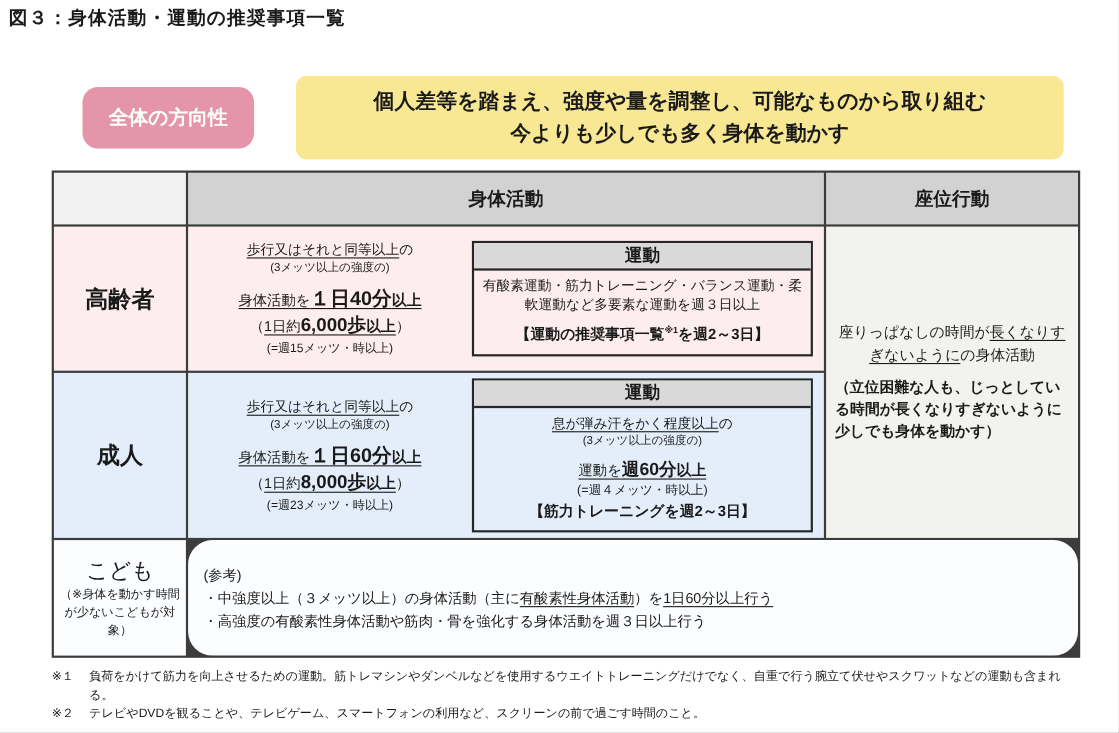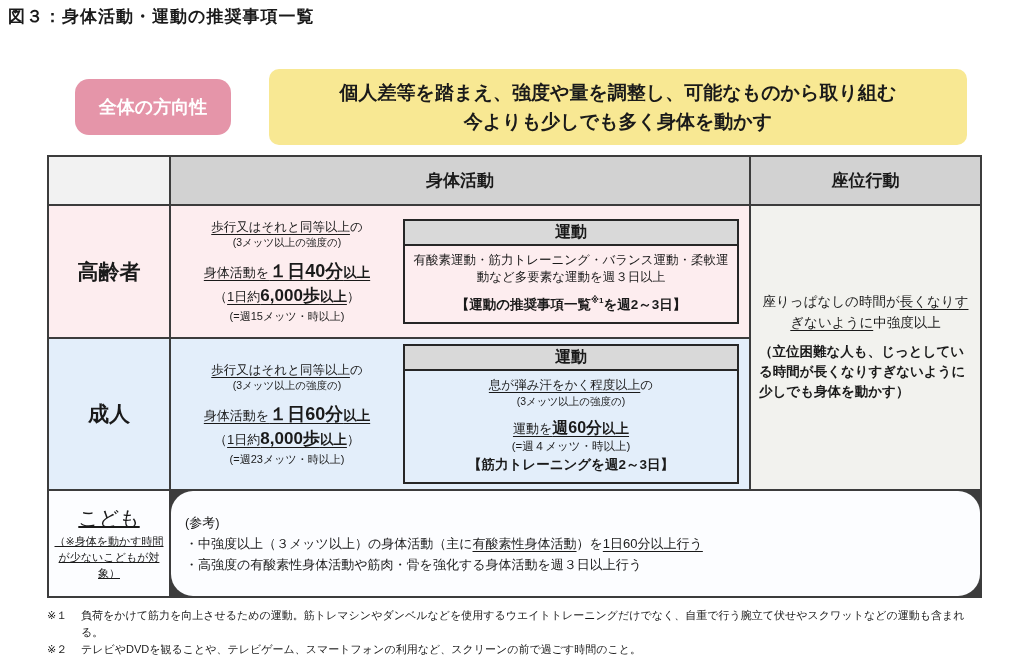--- a/index.html
+++ b/index.html
@@ -29,36 +29,36 @@
   .u { text-decoration:underline; text-underline-offset:3px; }
   .walk1 { font-size:12.5px; }
   .walk2 { font-size:10.5px; margin-bottom:9px; }
   .actline { font-size:13px; }
   .big { font-size:18px; font-weight:bold; }
   .big2 { font-size:17px; font-weight:bold; }
   .smallbold { font-size:13.5px; font-weight:bold; }
   .stepline { font-size:13px; margin-top:1px; }
   .mets { font-size:11px; margin-top:2px; }
 
-  .ex-box { width:336px; margin-right:4px; border:2px solid #262626; display:flex; flex-direction:column; }
+  .ex-box { width:310px; margin-right:4px; border:2px solid #262626; display:flex; flex-direction:column; }
   .ex-head { background:#d9d9d9; border-bottom:2px solid #262626; font-weight:bold; font-size:16px; text-align:center; padding:1px 0; }
   .ex-body { padding:6px 3px 8px; font-size:12.5px; line-height:1.38; text-align:center; }
   .ex-strength { font-weight:bold; font-size:13.5px; margin-top:9px; }
   .sweat1 { font-size:12.5px; }
   .sweat2 { font-size:10.5px; }
   .exline { font-size:13px; margin-top:8px; }
   .exbig { font-size:16px; font-weight:bold; }
   .exmets { font-size:11.5px; }
   .ex-strength2 { font-weight:bold; font-size:13.5px; margin-top:1px; }
 
   .sed-cell { grid-column:3; grid-row:2 / span 2; flex-direction:column; padding:0 8px; font-size:13.5px; line-height:1.5; }
   .sed-p1 { text-align:center; }
   .sed-p2 { font-weight:bold; margin-top:9px; text-align:left; }
 
-  .kids-label { padding:0 5px; text-align:center;text-decoration:underline; }
+  .kids-label { padding:0 5px; text-align:center; }
   .kids-name { font-size:20px; }
   .kids-sub { font-size:11px; line-height:1.45; margin-top:2px; }
   .kids-content { grid-column:2 / span 2; flex-direction:column; align-items:flex-start; justify-content:center; padding:6px 10px 6px 14px; font-size:13px; line-height:1.62;border-radius:22px; }
 
   sup.fnref { font-size:60%; vertical-align:super; }
 
   .footnotes { position:absolute; left:47px; top:607px; width:930px; font-size:11px; line-height:1.55; }
   .fn-row { display:flex; }
   .fn-marker { width:34px; flex:none; }
   .fn-text { flex:1; }
@@ -102,21 +102,21 @@
       <div class="ex-box">
         <div class="ex-head">運動</div>
         <div class="ex-body">
           <div>有酸素運動・筋力トレーニング・バランス運動・柔軟運動など多要素な運動を週３日以上</div>
           <div class="ex-strength"><span>【運動の推奨事項一覧</span><sup class="fnref">※1</sup><span>を週2～3日】</span></div>
         </div>
       </div>
     </div>
 
     <div class="cell sed-cell" style="background:#f2f2ee;">
-      <div class="sed-p1"><span>座りっぱなしの時間が</span><span class="u">長くなりすぎないように</span><span>中強度以上</span></div>
+      <div class="sed-p1"><span>座りっぱなしの時間が</span><span class="u">長くなりすぎないように</span><span>の身体活動</span></div>
       <div class="sed-p2">（立位困難な人も、じっとしている時間が長くなりすぎないように少しでも身体を動かす）</div>
     </div>
 
     <div class="cell" style="background:#e3eefa;">
       <span class="row-label">成人</span>
     </div>
     <div class="cell act-cell" style="background:#e3eefa;">
       <div class="act-left">
         <div class="walk1"><span class="u">歩行又はそれと同等以上</span><span>の</span></div>
         <div class="walk2">(3メッツ以上の強度の)</div>

